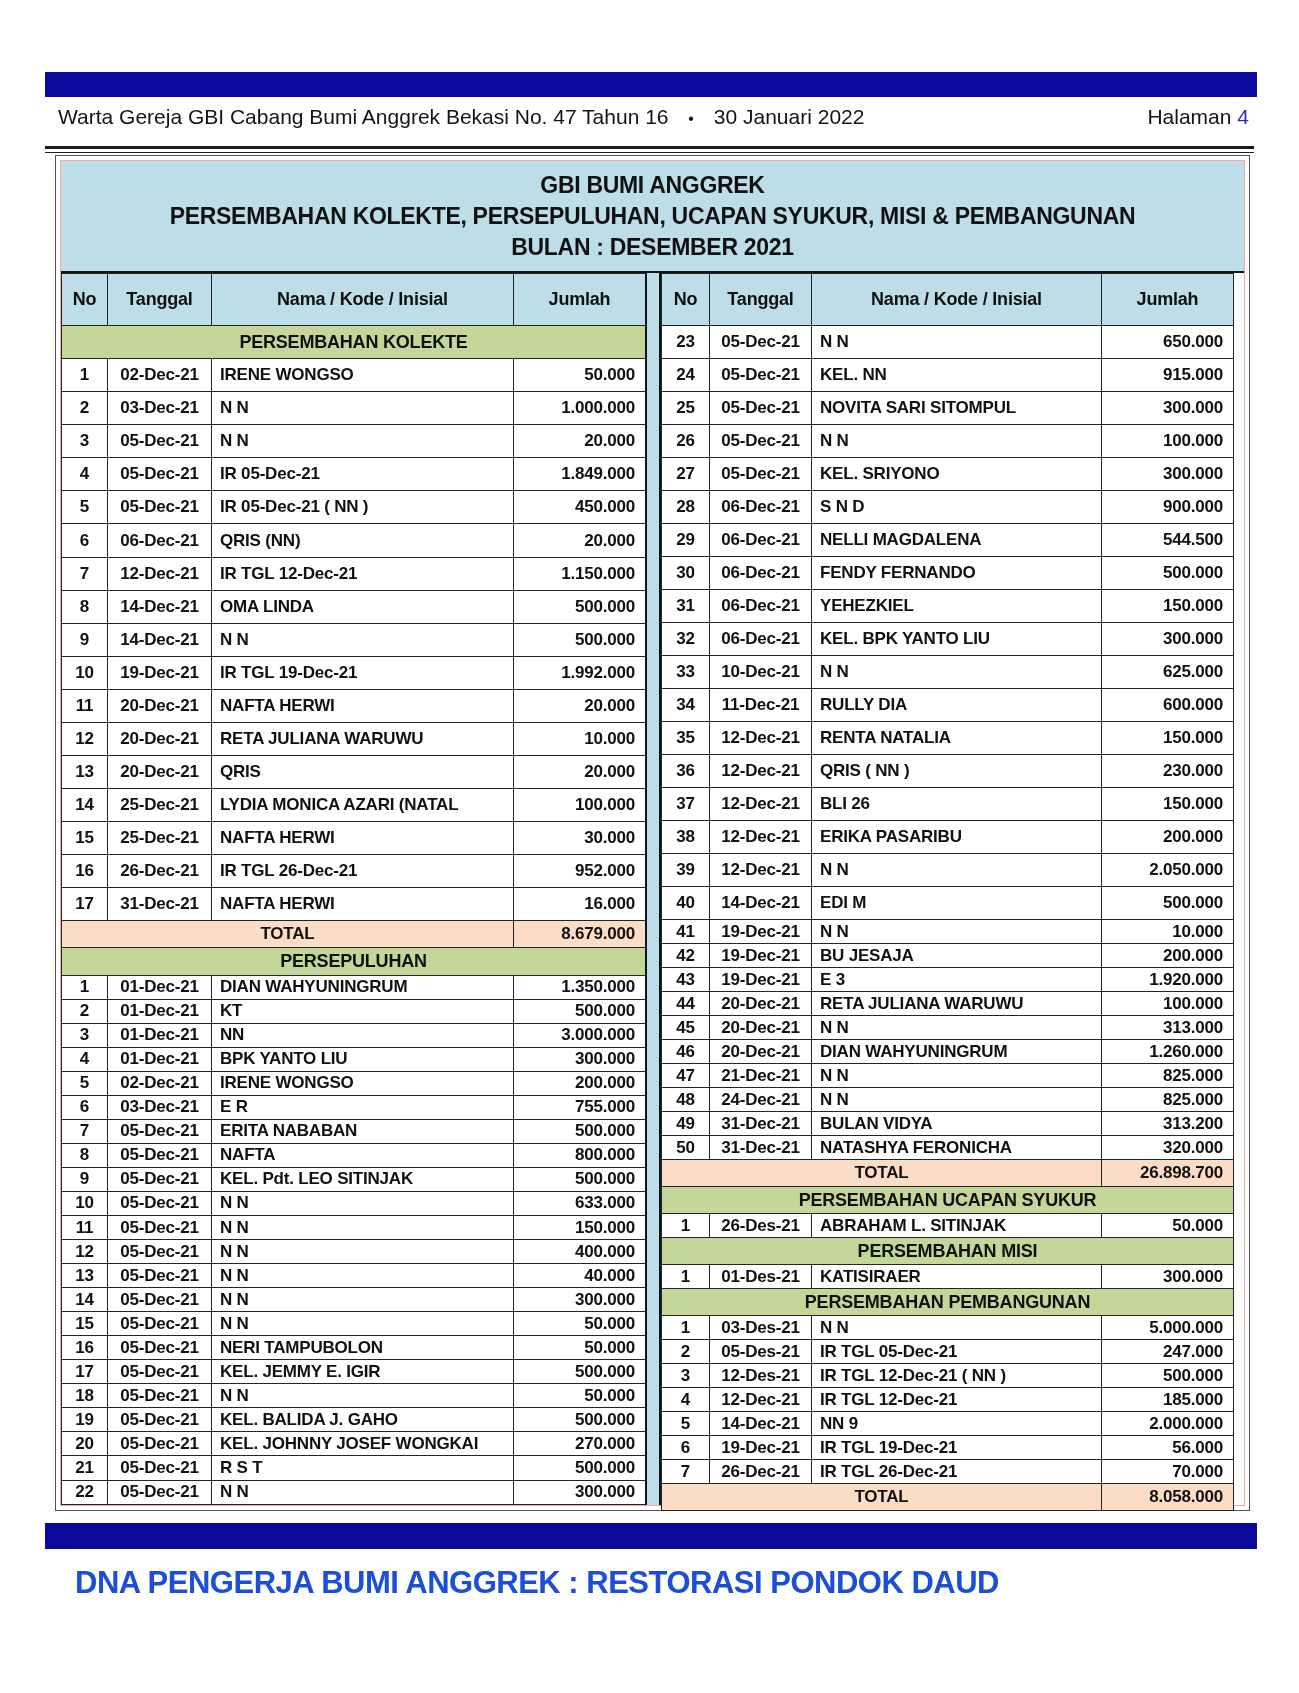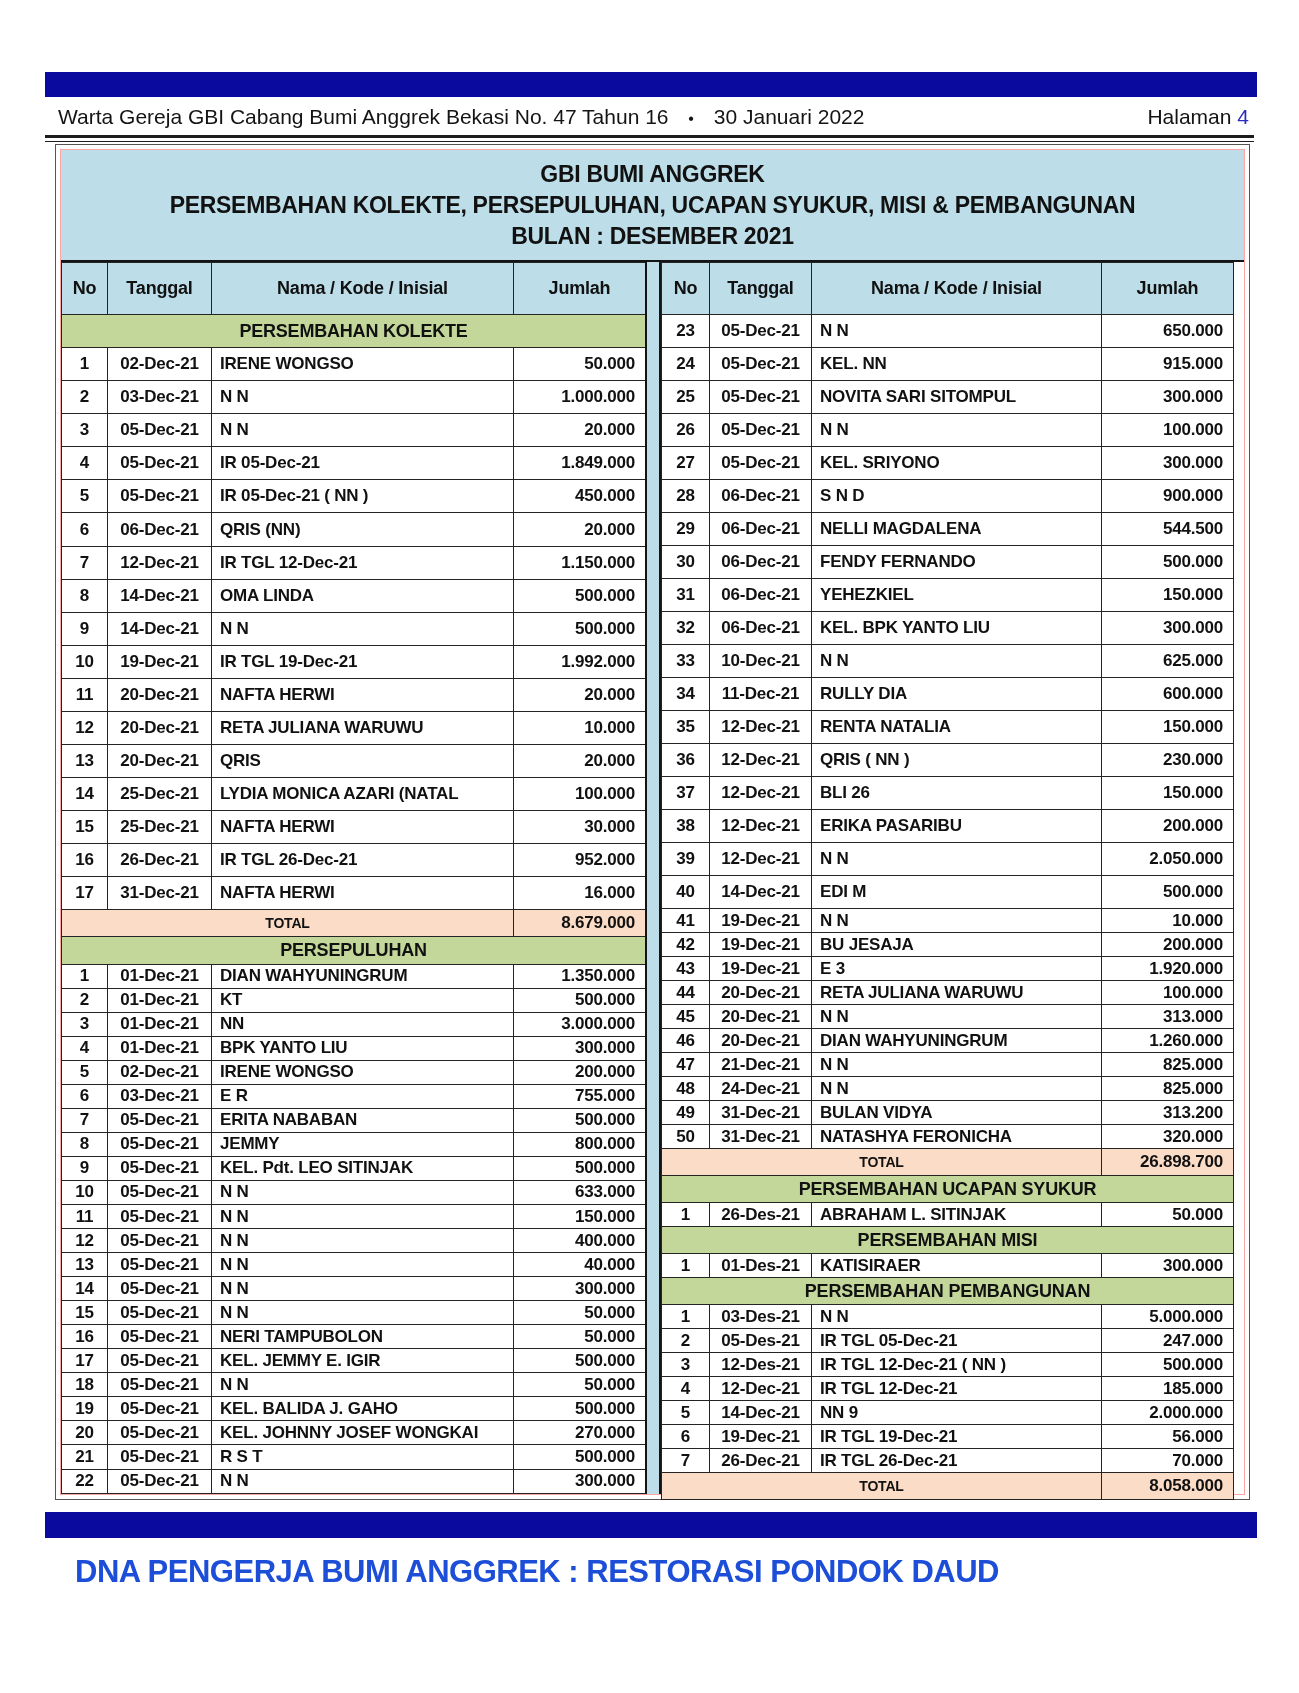--- a/index.html
+++ b/index.html
@@ -7,21 +7,21 @@
   .page {
     width:1299px; height:1693px; background:#ffffff; margin:0 auto;
     font-family:"Liberation Sans","DejaVu Sans",sans-serif; color:#111;
     position:relative; overflow:hidden;
   }
   .topbar {
     margin:72px 42px 0 45px; height:25px; background:var(--navy,#0a0a9e);
   }
   .masthead {
     display:flex; justify-content:space-between; align-items:flex-start;
-    margin:8px 50px 6px 58px; font-size:21px; color:#141414;
+    margin:8px 50px 17px 58px; font-size:21px; color:#141414;
   }
   .masthead-left span { margin-right:14px; }
   .bullet { font-size:16px; }
   .page-number { color:var(--pgblue,#2b2bc4); }
   .masthead-rule {
     margin:0 45px; border-top:3px solid #1c1c1c; border-bottom:1.5px solid #1c1c1c; height:7px;
   }
   .sheet {
     margin:2px 49px 0 55px; border:1px solid #555; padding:4px; background:#fff;
   }
@@ -53,21 +53,21 @@
   tr.tall { height:33px; }
   .c-no { text-align:center; }
   .c-tgl { text-align:center; }
   .c-nama { text-align:left; padding-left:8px; }
   .c-jml { text-align:right; padding-right:10px; }
   .section-cell {
     background:var(--green,#c4d79b); text-align:center; font-size:18px; height:27px;
   }
   tr.tall .section-cell { height:20px;margin-top:40px; }
   .total-label {
-    background:var(--peach,#fbdcc6); text-align:center; font-size:14px; height:27px;
+    background:var(--peach,#fbdcc6); text-align:center; font-size:17px; height:27px;
   }
   .total-value { background:var(--peach,#fbdcc6); font-size:17px; }
   .footer-bar { margin:12px 42px 0 45px; height:26px; background:var(--navy,#0a0a9e); }
   .footer-headline {
     margin:16px 50px 0 75px; font-size:31px; font-weight:bold; color:#1d4ed8;
     letter-spacing:-0.5px;
   }
 </style>
 </head>
 <body>
@@ -268,21 +268,21 @@
                 </tr>
                 <tr>
                   <td class="c-no">7</td>
                   <td class="c-tgl">05-Dec-21</td>
                   <td class="c-nama">ERITA NABABAN</td>
                   <td class="c-jml">500.000</td>
                 </tr>
                 <tr>
                   <td class="c-no">8</td>
                   <td class="c-tgl">05-Dec-21</td>
-                  <td class="c-nama">JEMMY</td>
+                  <td class="c-nama">NAFTA</td>
                   <td class="c-jml">800.000</td>
                 </tr>
                 <tr>
                   <td class="c-no">9</td>
                   <td class="c-tgl">05-Dec-21</td>
                   <td class="c-nama">KEL. Pdt. LEO SITINJAK</td>
                   <td class="c-jml">500.000</td>
                 </tr>
                 <tr>
                   <td class="c-no">10</td>

